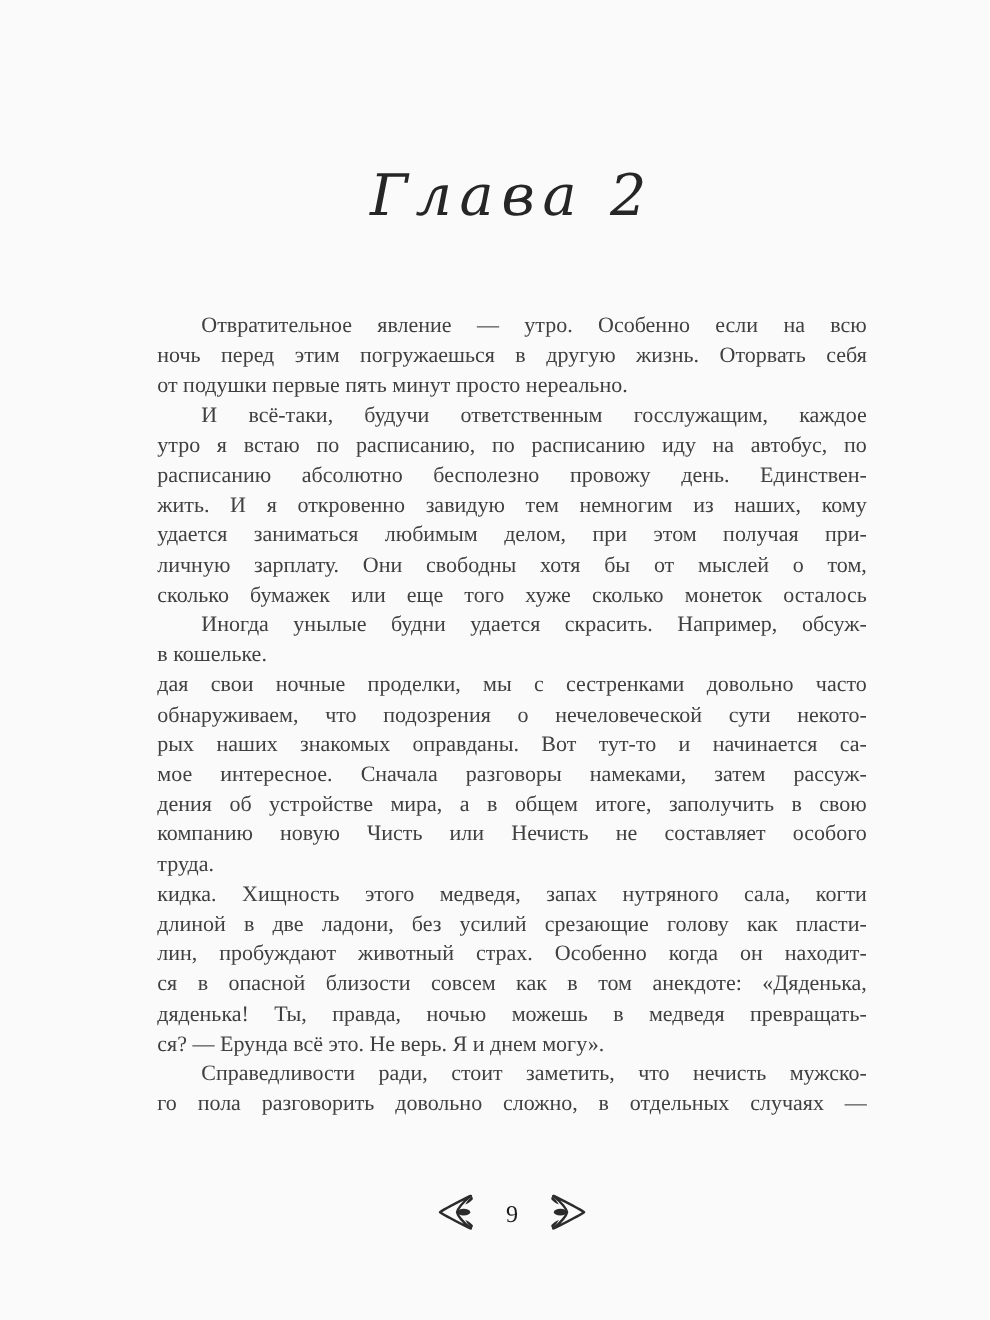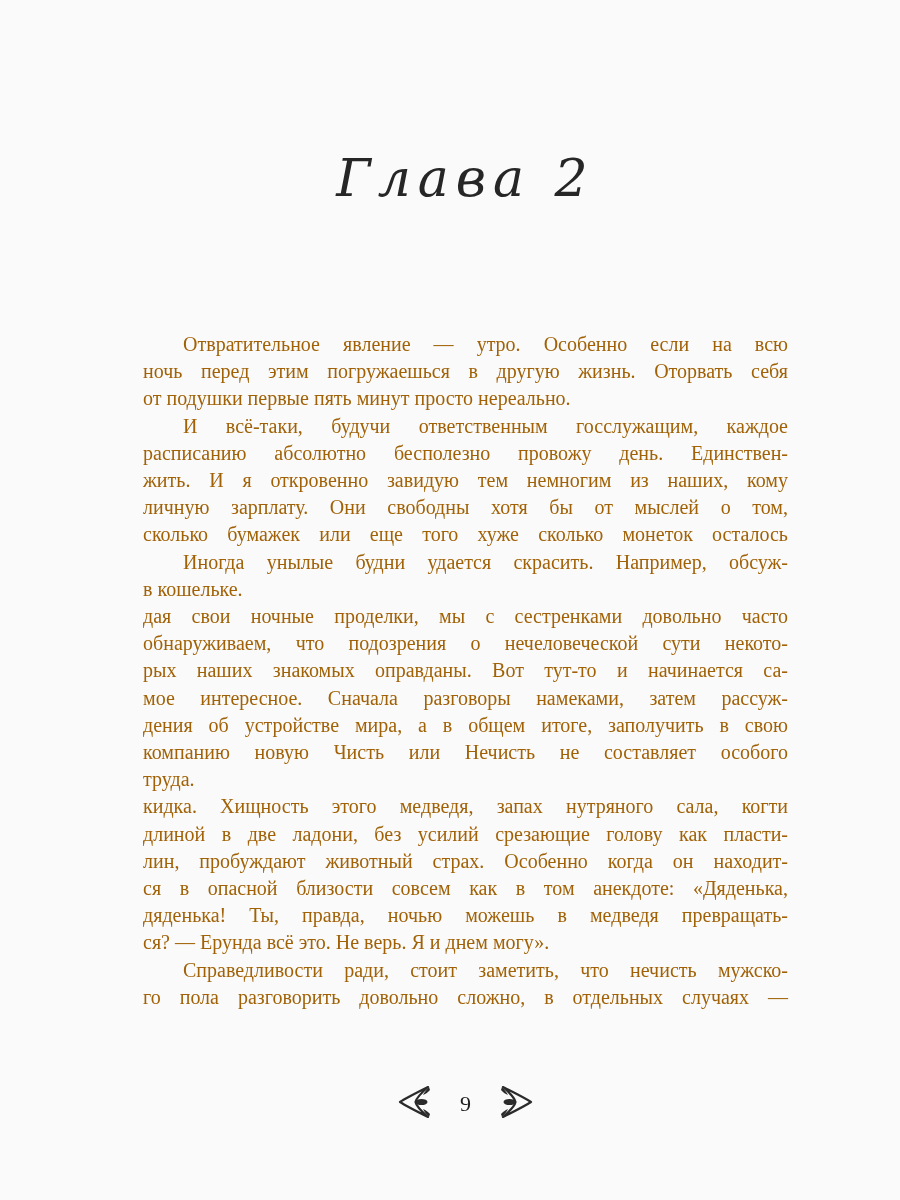--- a/index.html
+++ b/index.html
@@ -33,22 +33,21 @@
     letter-spacing: 7px;
     color: #262626;
   }
   .body-text {
     position: absolute;
     left: 143px;
     top: 283px;
     width: 645px;
     font-size: 20px;
     line-height: 27.2px;
-    color: #a16207;
-    margin-top: 48px;
+    color: #404040;
   }
   .line {
     text-align: justify;
     text-align-last: justify;
     white-space: normal;
   }
   .line.par-first {
     text-indent: 40px;
   }
   .line.par-last {
@@ -88,22 +87,24 @@
 
   <h1 class="chapter-title">Глава 2</h1>
 
   <div class="body-text">
 
     <div class="line par-first">Отвратительное явление — утро. Особенно если на всю</div>
     <div class="line">ночь перед этим погружаешься в другую жизнь. Оторвать себя</div>
     <div class="line par-last">от подушки первые пять минут просто нереально.</div>
 
     <div class="line par-first">И всё-таки, будучи ответственным госслужащим, каждое</div>
+    <div class="line">утро я встаю по расписанию, по расписанию иду на автобус, по</div>
     <div class="line">расписанию абсолютно бесполезно провожу день. Единствен-</div>
     <div class="line">жить. И я откровенно завидую тем немногим из наших, кому</div>
+    <div class="line">удается заниматься любимым делом, при этом получая при-</div>
     <div class="line">личную зарплату. Они свободны хотя бы от мыслей о том,</div>
     <div class="line">сколько бумажек или еще того хуже сколько монеток осталось</div>
     <div class="line par-first">Иногда унылые будни удается скрасить. Например, обсуж-</div>
 
     <div class="line par-last">в кошельке.</div>
     <div class="line">дая свои ночные проделки, мы с сестренками довольно часто</div>
     <div class="line">обнаруживаем, что подозрения о нечеловеческой сути некото-</div>
     <div class="line">рых наших знакомых оправданы. Вот тут-то и начинается са-</div>
     <div class="line">мое интересное. Сначала разговоры намеками, затем рассуж-</div>
     <div class="line">дения об устройстве мира, а в общем итоге, заполучить в свою</div>

